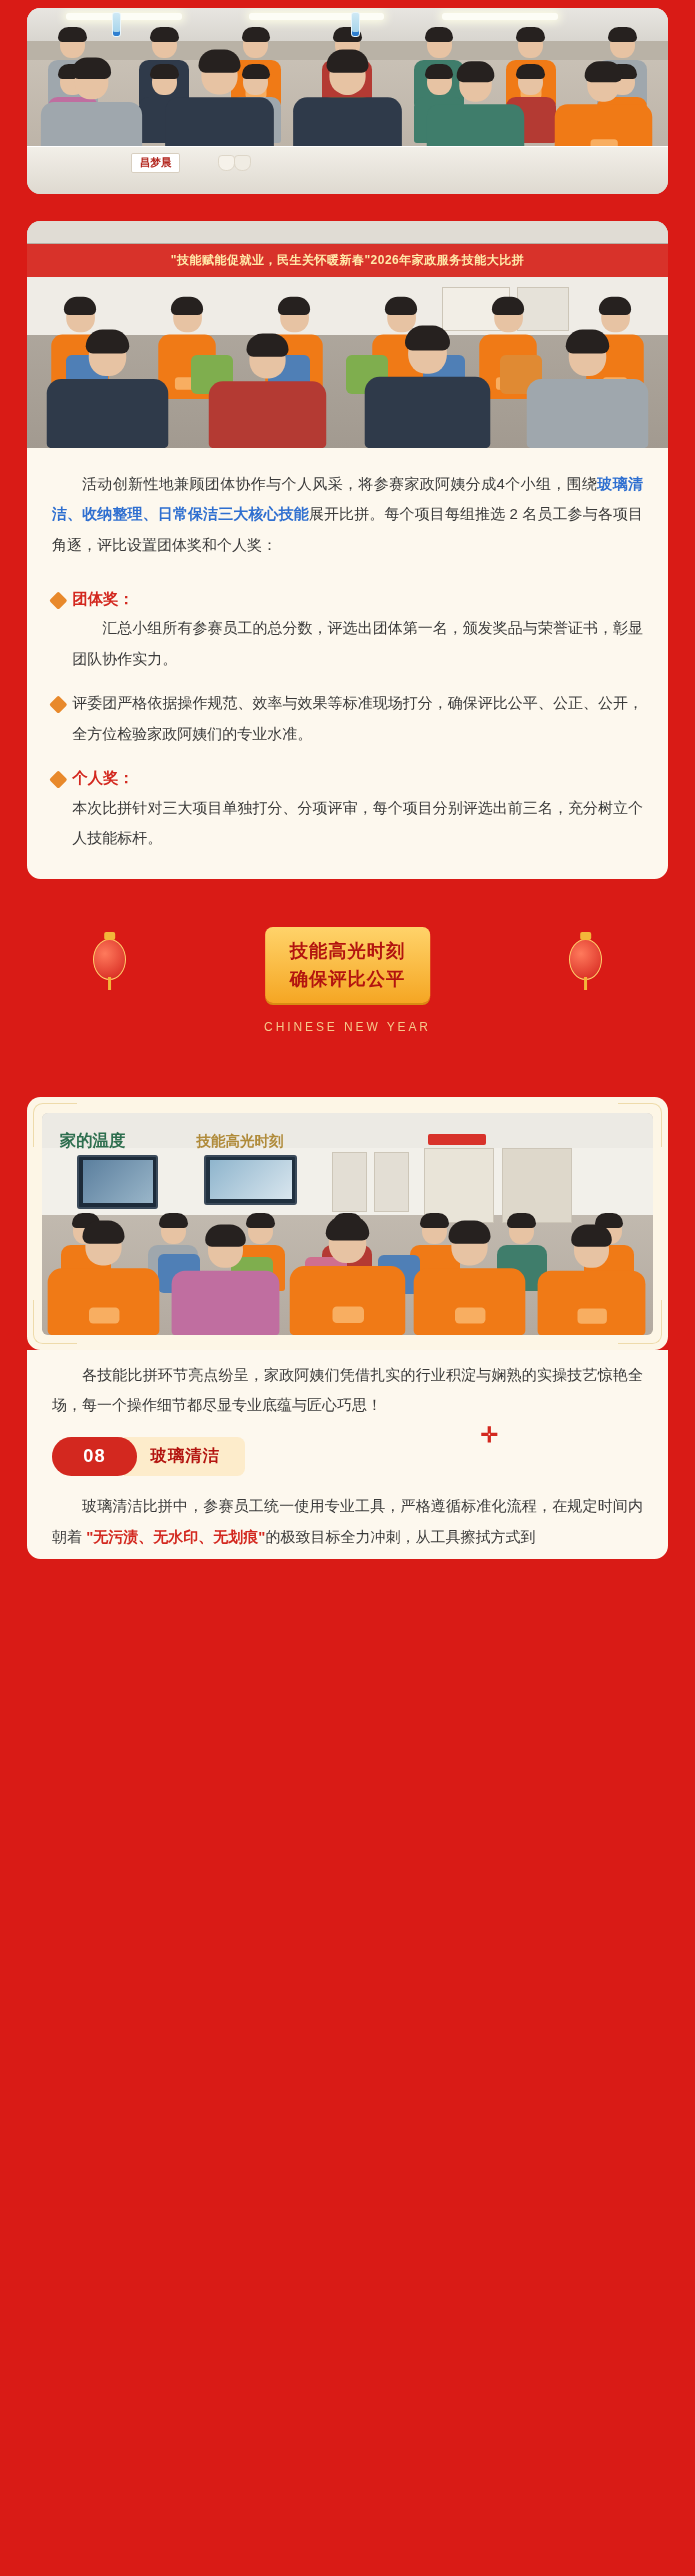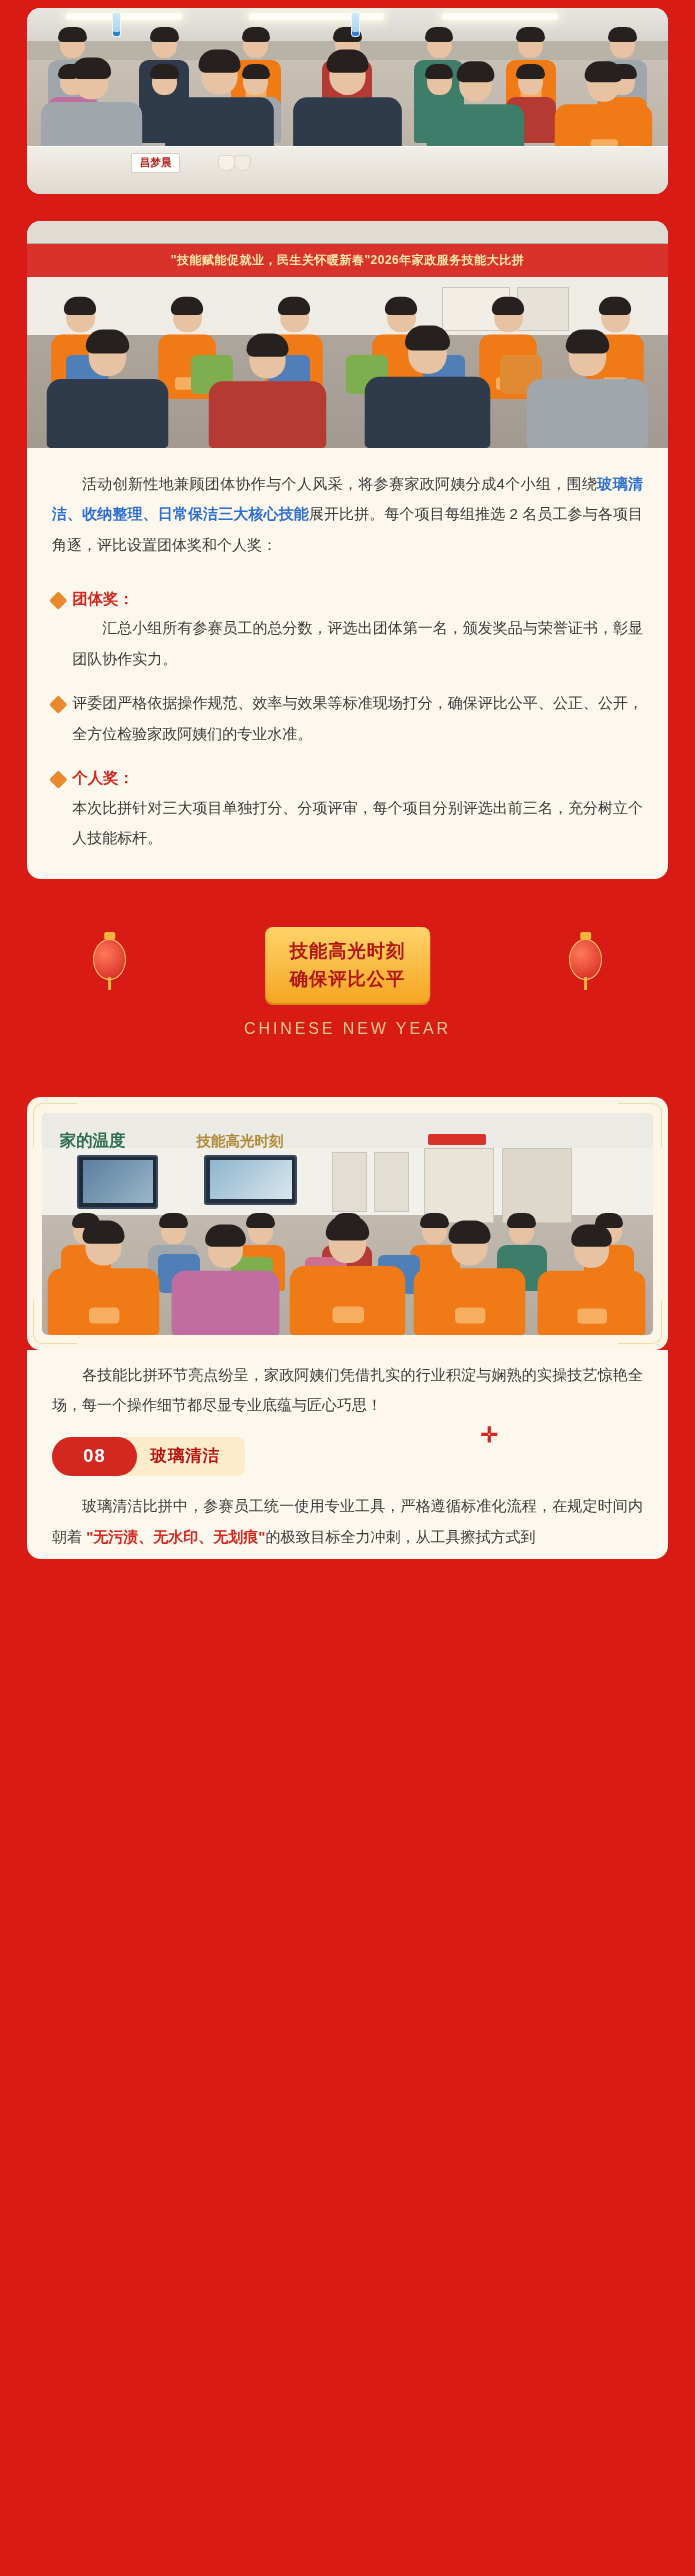--- a/index.html
+++ b/index.html
@@ -199,21 +199,21 @@
     font-size: 18.3px;
     font-weight: bold;
     line-height: 1.55;
     letter-spacing: 1px;
   }
   .sh-sub {
     position: absolute;
     left: 0; right: 0; top: 97px;
     text-align: center;
     color: #f6c98b;
-    font-size: 16px;
+    font-size: 12px;
     letter-spacing: 2.9px;
   }
   .lantern {
     position: absolute;
     top: 15.4px;
     width: 33px; height: 41px;
     border-radius: 50%;
     background: radial-gradient(circle at 35% 35%, #ff7a5c, #d2201a);
     border: 1.9px solid #ffcf6a;
   }

